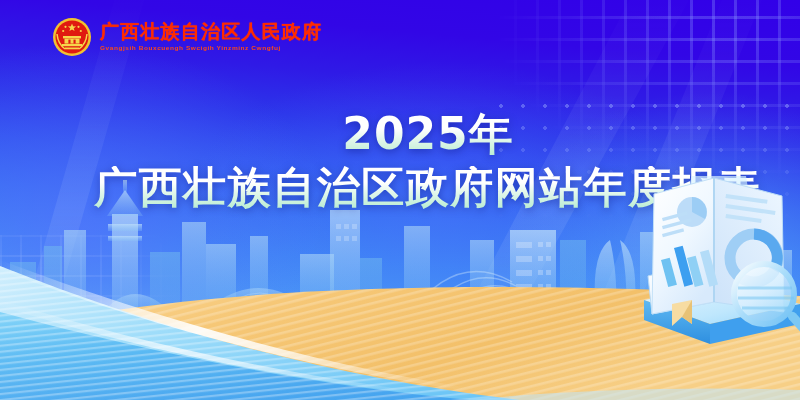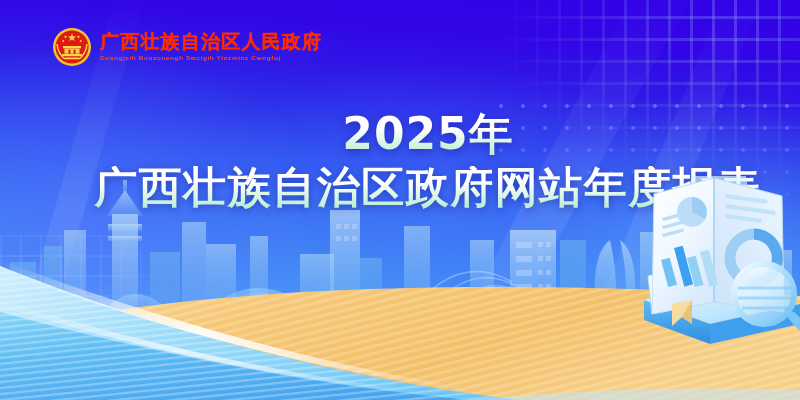--- a/index.html
+++ b/index.html
@@ -72,21 +72,21 @@
   #rays{position:absolute;left:0;top:0;width:800px;height:400px;opacity:.5;}
 
   
   #skyline{position:absolute;left:0;bottom:84px;width:800px;height:150px;}
 
   
   #ribbons{position:absolute;left:0;bottom:0;width:800px;height:200px;}
 
   
   #logo{
-    position:absolute;left:52px;top:26px;height:42px;
+    position:absolute;left:52px;top:16px;height:42px;
     display:flex;align-items:center;gap:8px;
   }
   #emblem{width:40px;height:40px;display:block;}
   #logo-text{display:flex;flex-direction:column;justify-content:center;line-height:1;}
   #logo-title{
     font-size:19px;font-weight:700;color:#ff2a00;letter-spacing:1.2px;
     text-shadow:0 0 1px #ff4000;white-space:nowrap;
   }
   #logo-sub{
     margin-top:4px;font-size:6.5px;font-weight:700;color:#ff4a14;

